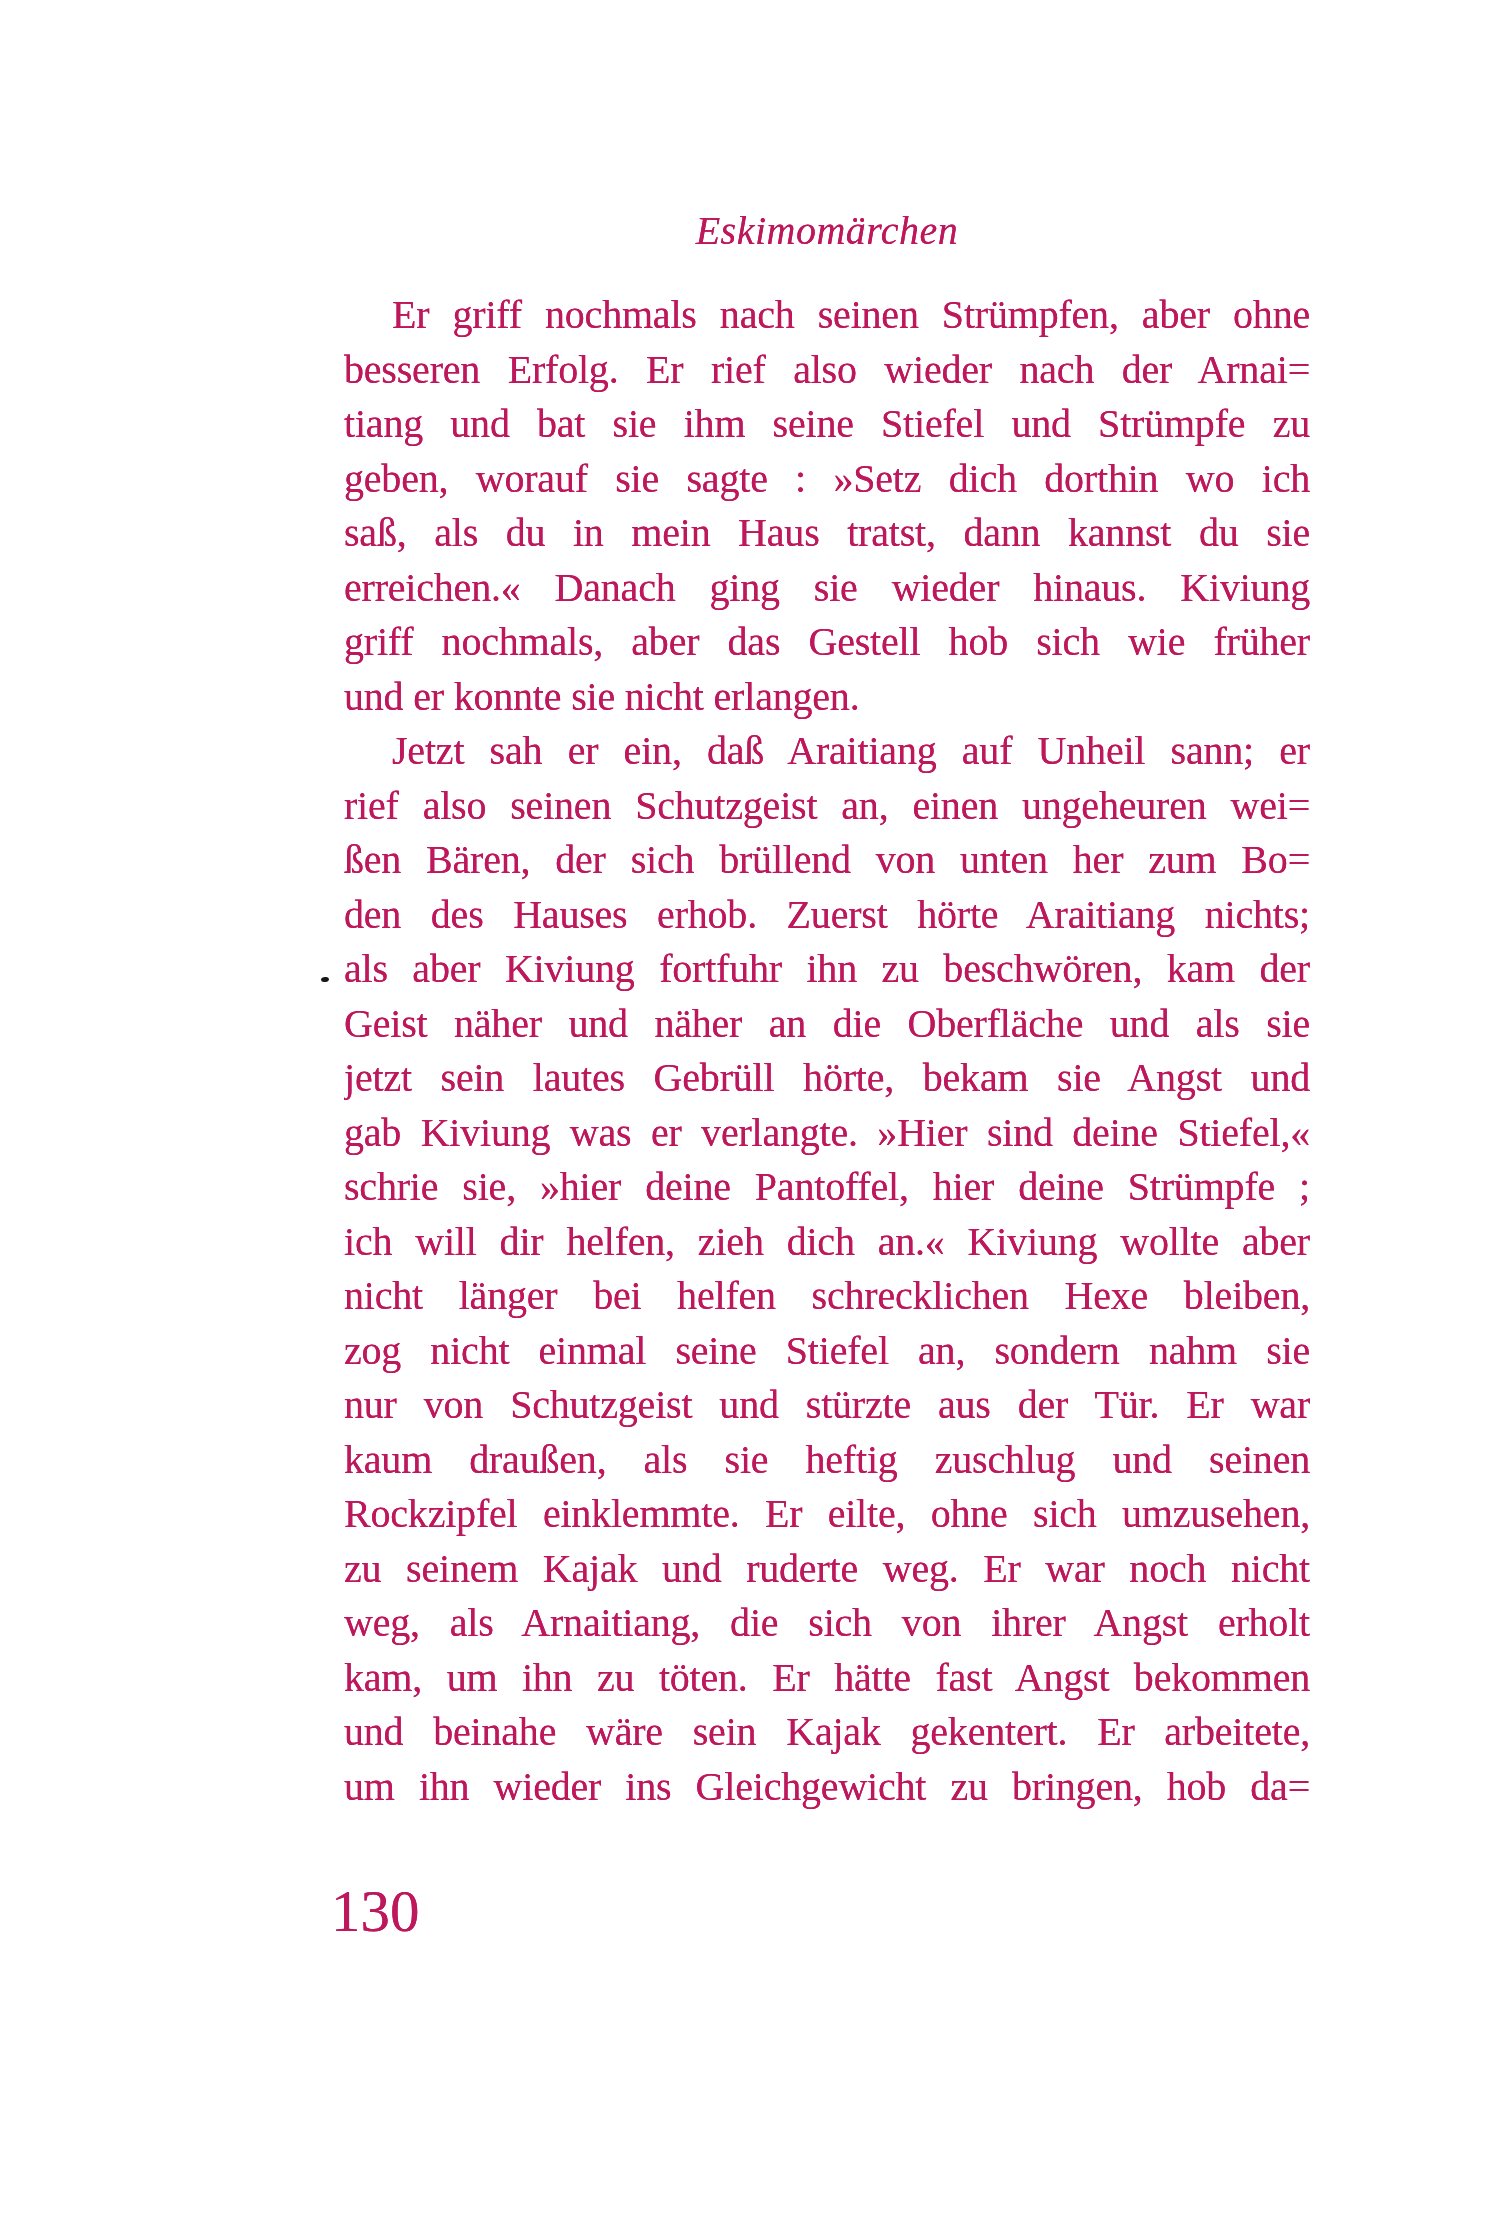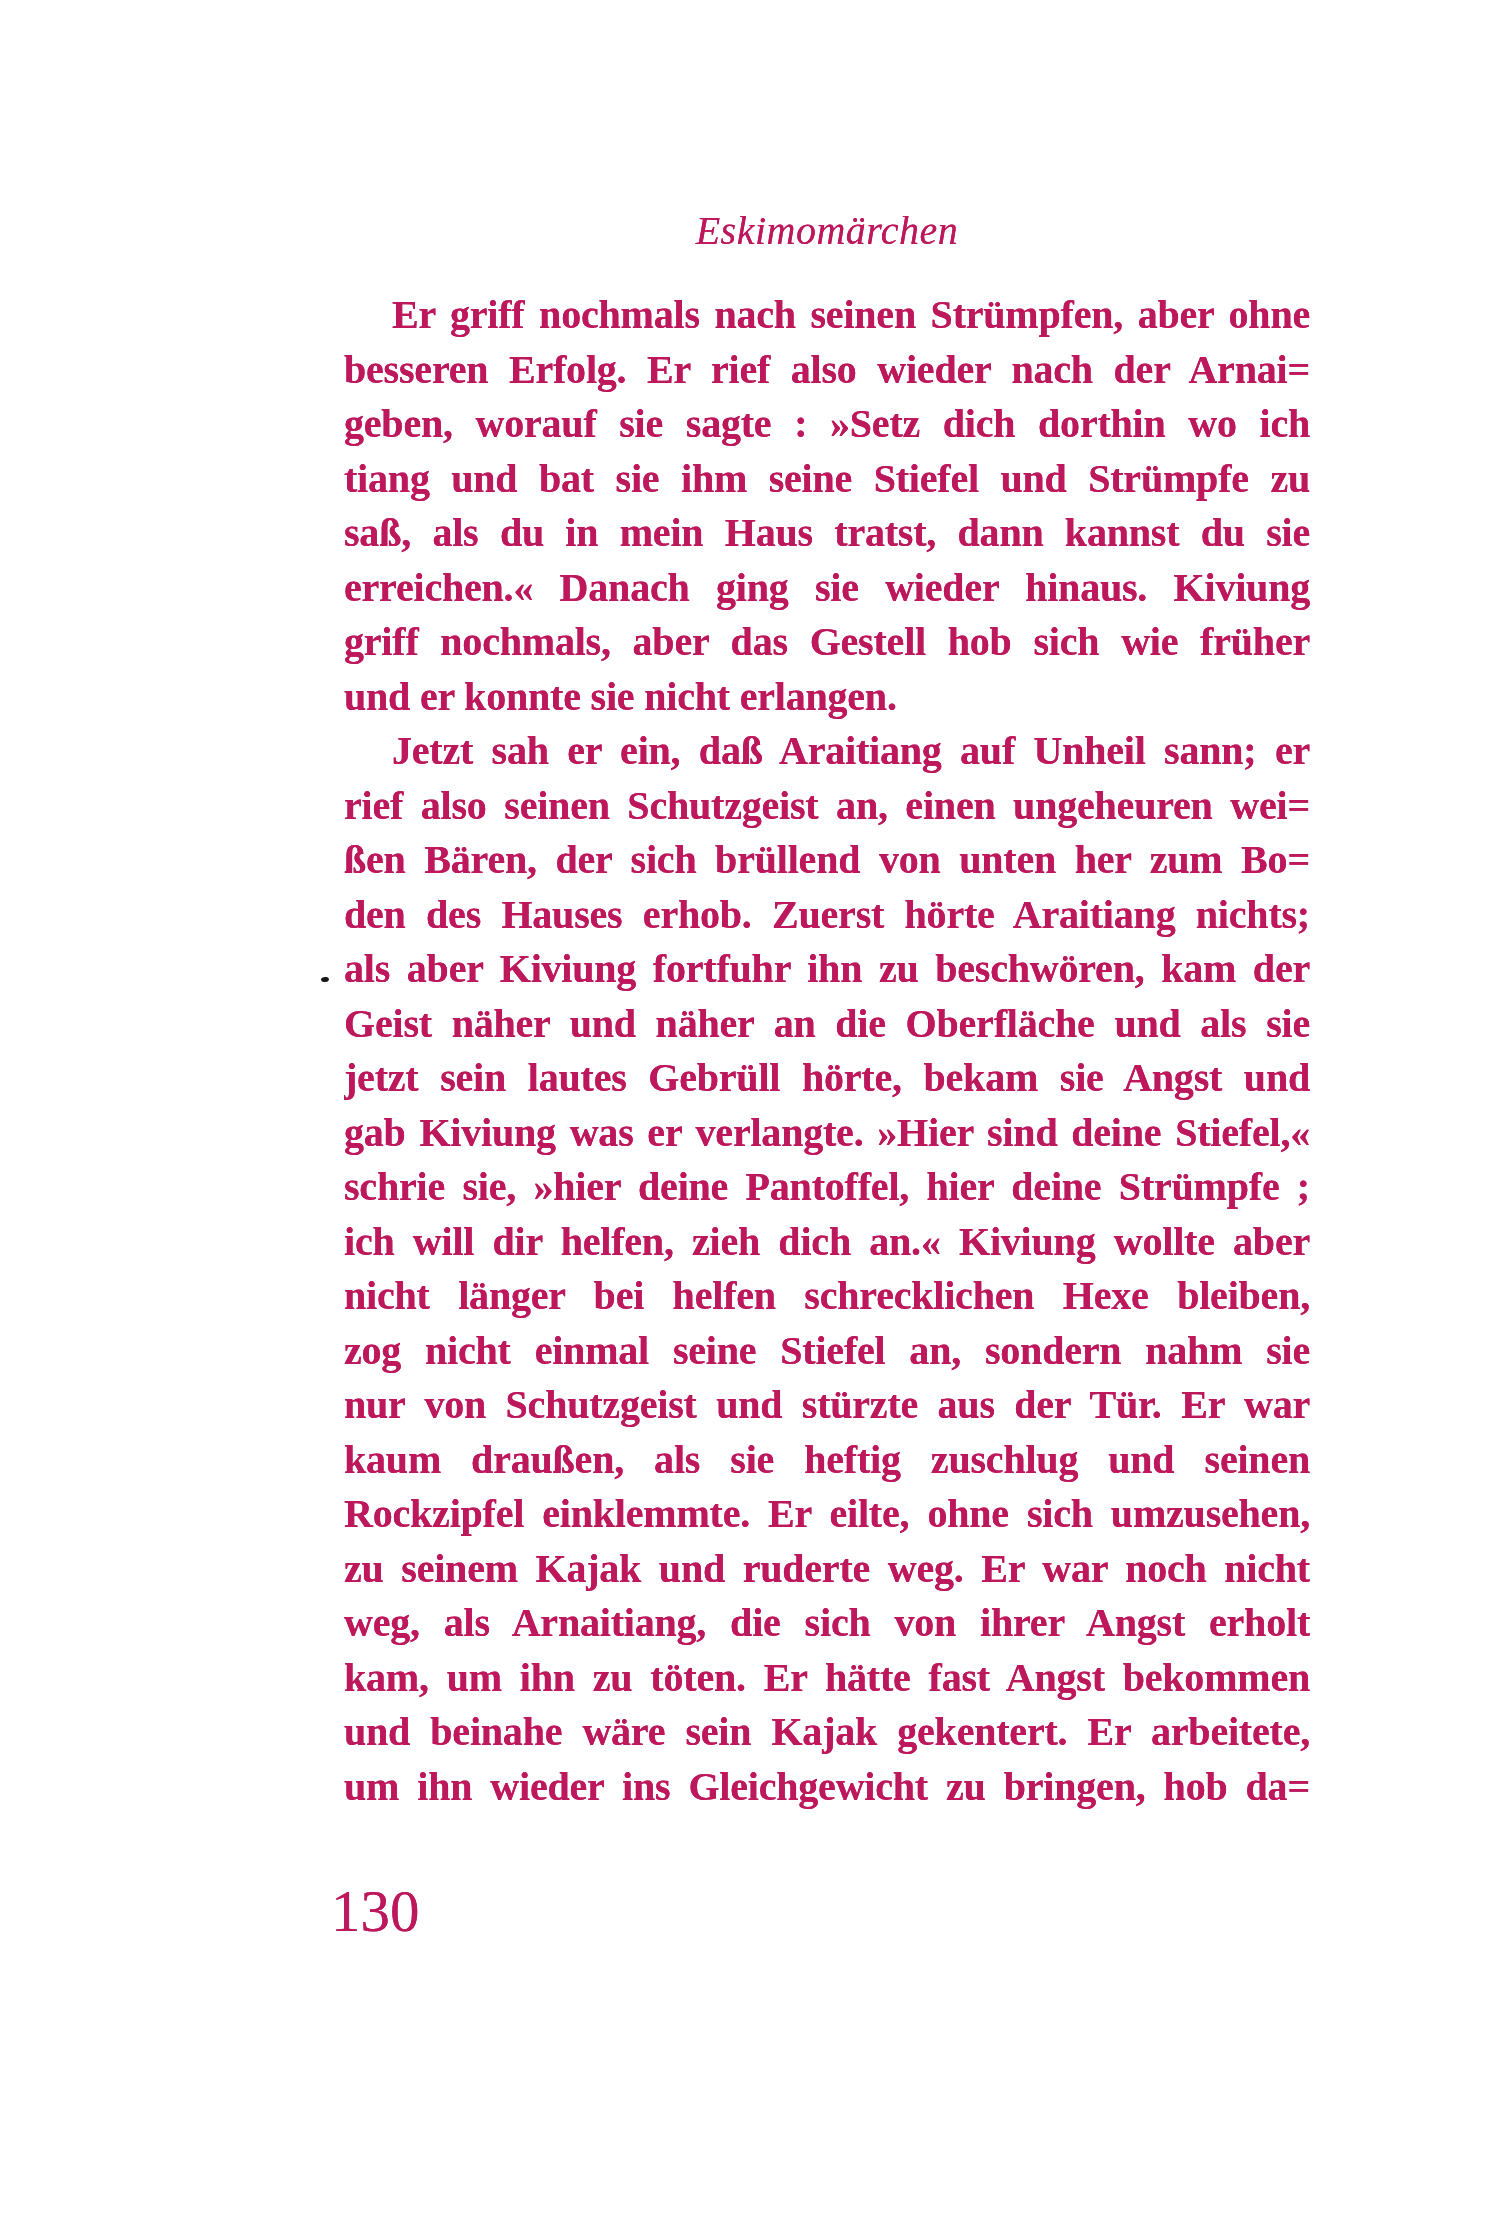--- a/index.html
+++ b/index.html
@@ -30,21 +30,20 @@
   }
   .textblock {
     position: absolute;
     top: 288px;
     left: 344px;
     width: 966px;
     font-size: 40px;
     line-height: 54.5px;
     letter-spacing: -0.2px;
     text-shadow: 0 0 0.6px currentColor;
-    font-weight: bold;
   }
   .ln {
     text-align: justify;
     text-align-last: justify;
     height: 54.5px;
     overflow: hidden;
   }
   .ln.indent {
     text-indent: 48px;
   }
@@ -74,22 +73,22 @@
 </head>
 <body>
 
 <div class="page">
 
   <div class="running-head">Eskimomärchen</div>
 
   <div class="textblock">
     <div class="ln indent">Er griff nochmals nach seinen Strümpfen, aber ohne</div>
     <div class="ln">besseren Erfolg. Er rief also wieder nach der Arnai=</div>
+    <div class="ln">tiang und bat sie ihm seine Stiefel und Strümpfe zu</div>
     <div class="ln">geben, worauf sie sagte : »Setz dich dorthin wo ich</div>
-    <div class="ln">tiang und bat sie ihm seine Stiefel und Strümpfe zu</div>
     <div class="ln">saß, als du in mein Haus tratst, dann kannst du sie</div>
     <div class="ln">erreichen.« Danach ging sie wieder hinaus. Kiviung</div>
     <div class="ln">griff nochmals, aber das Gestell hob sich wie früher</div>
     <div class="ln noju">und er konnte sie nicht erlangen.</div>
     <div class="ln indent">Jetzt sah er ein, daß Araitiang auf Unheil sann; er</div>
     <div class="ln">rief also seinen Schutzgeist an, einen ungeheuren wei=</div>
     <div class="ln">ßen Bären, der sich brüllend von unten her zum Bo=</div>
     <div class="ln">den des Hauses erhob. Zuerst hörte Araitiang nichts;</div>
     <div class="ln">als aber Kiviung fortfuhr ihn zu beschwören, kam der</div>
     <div class="ln">Geist näher und näher an die Oberfläche und als sie</div>

